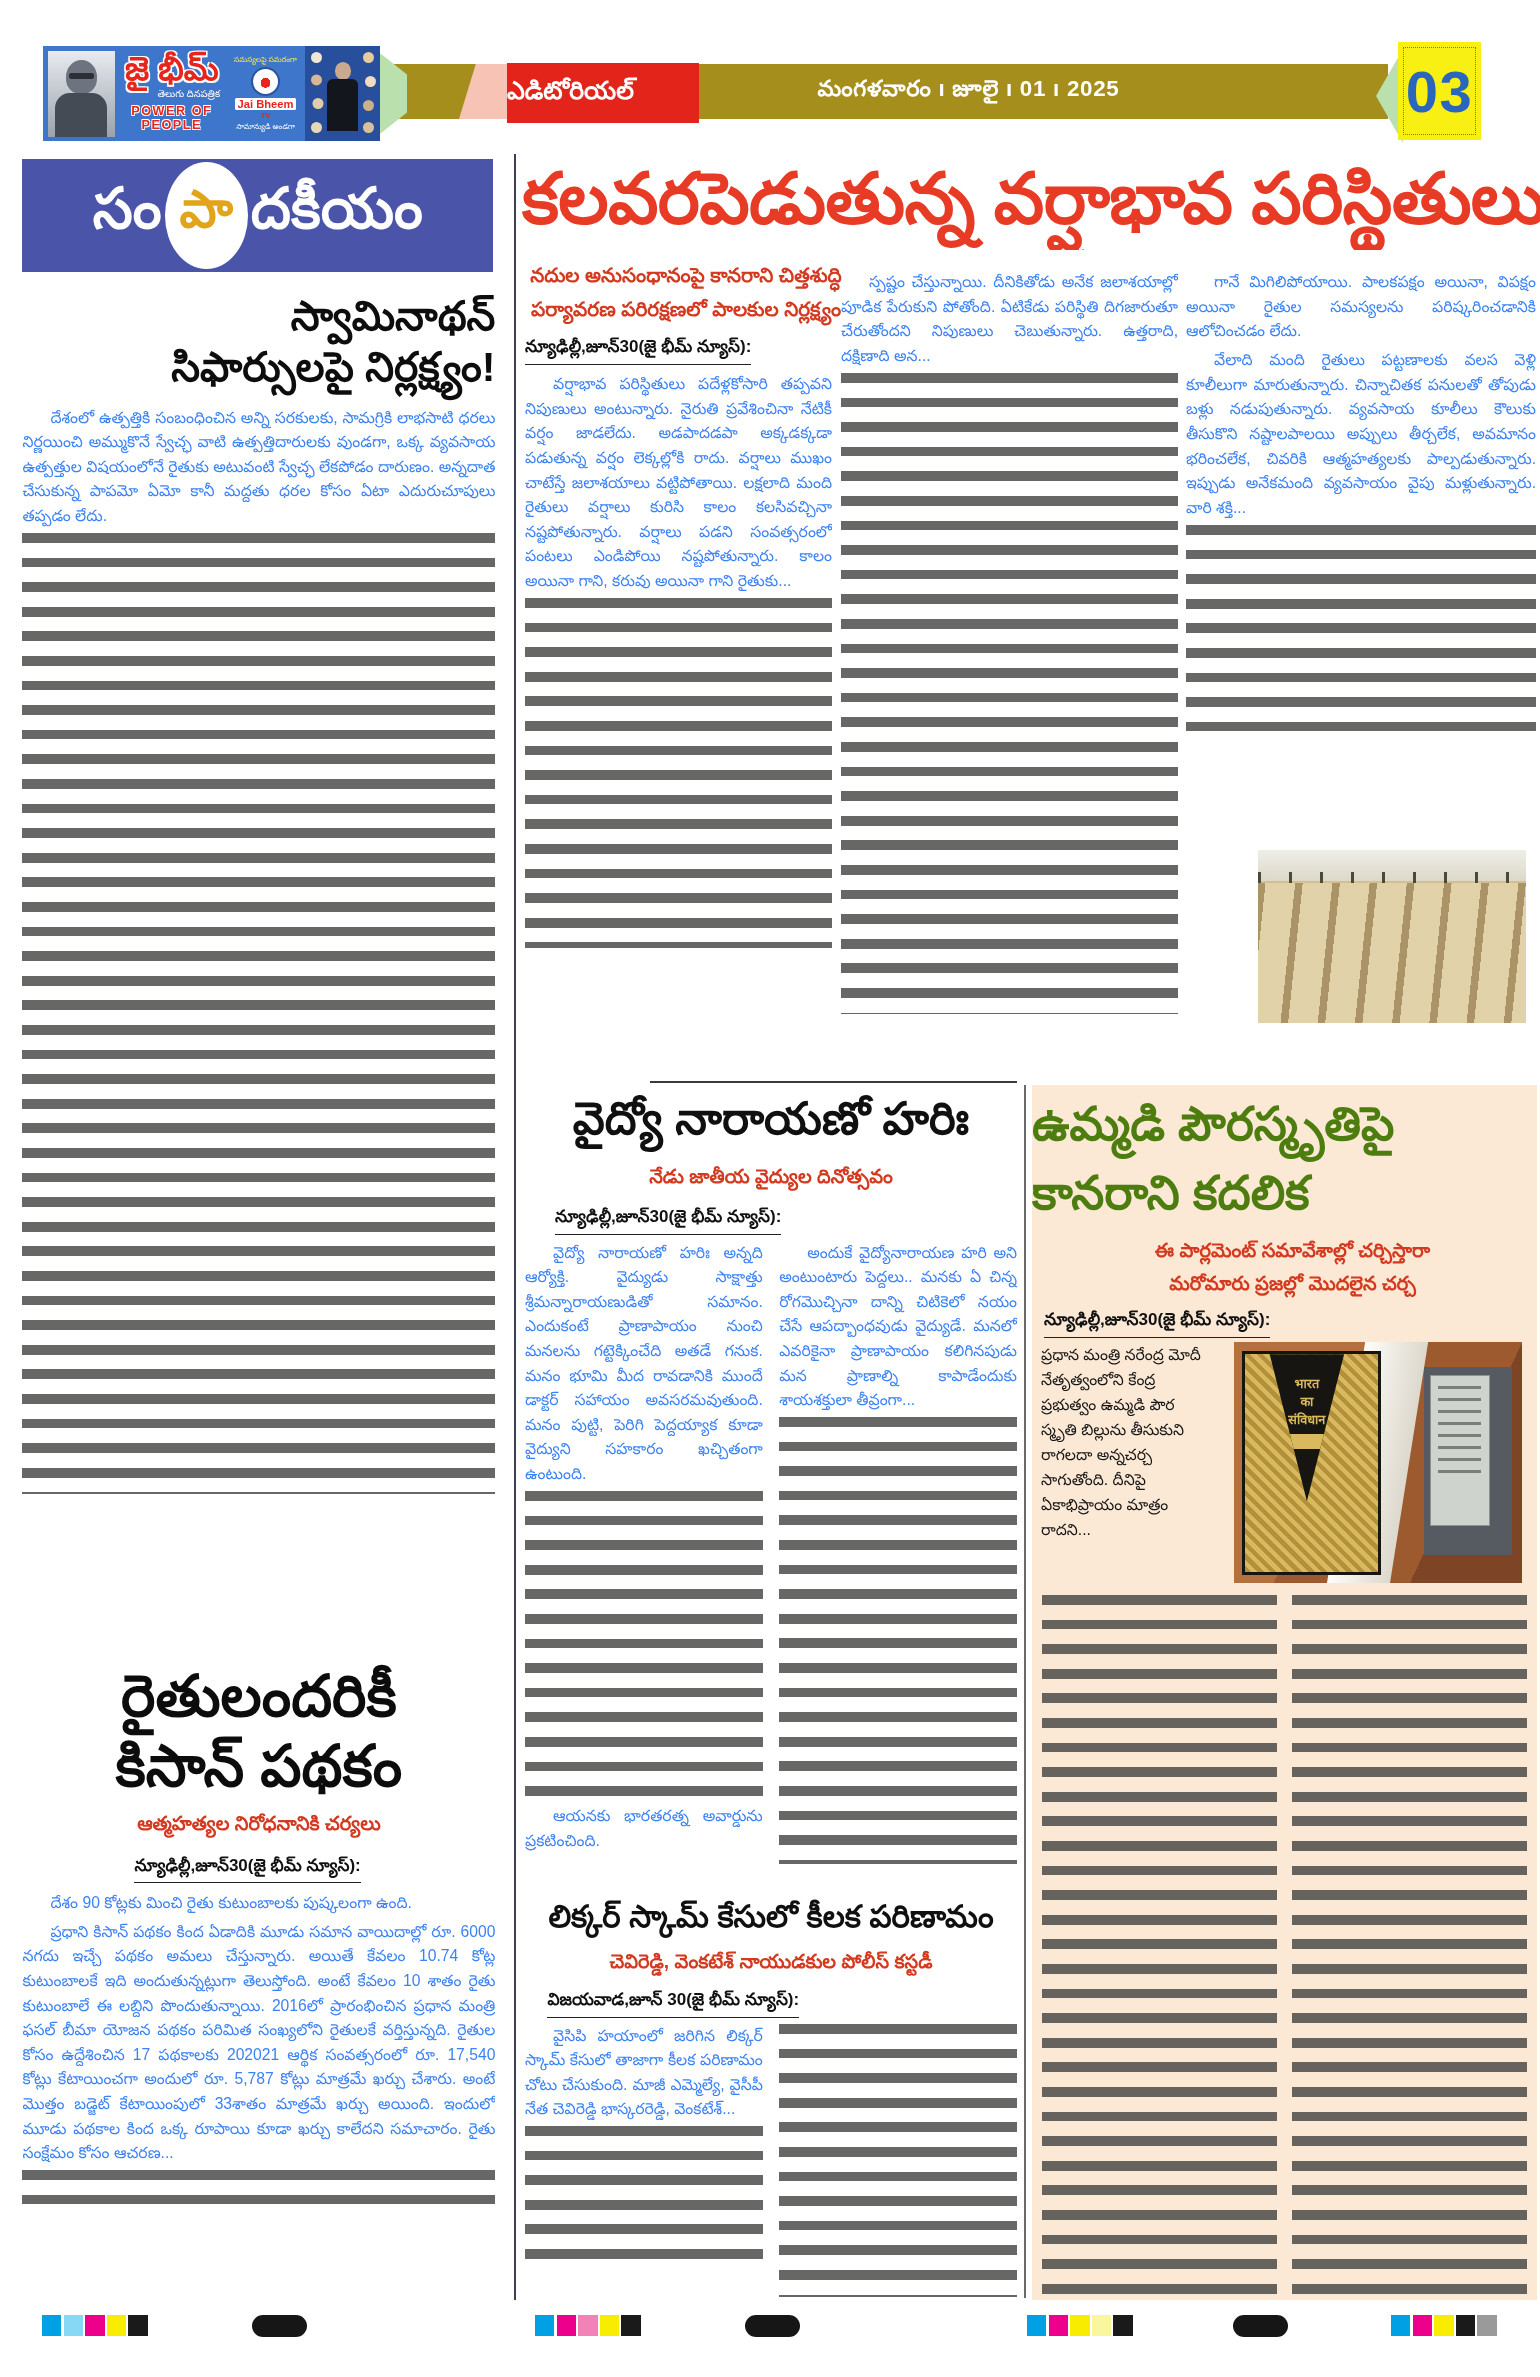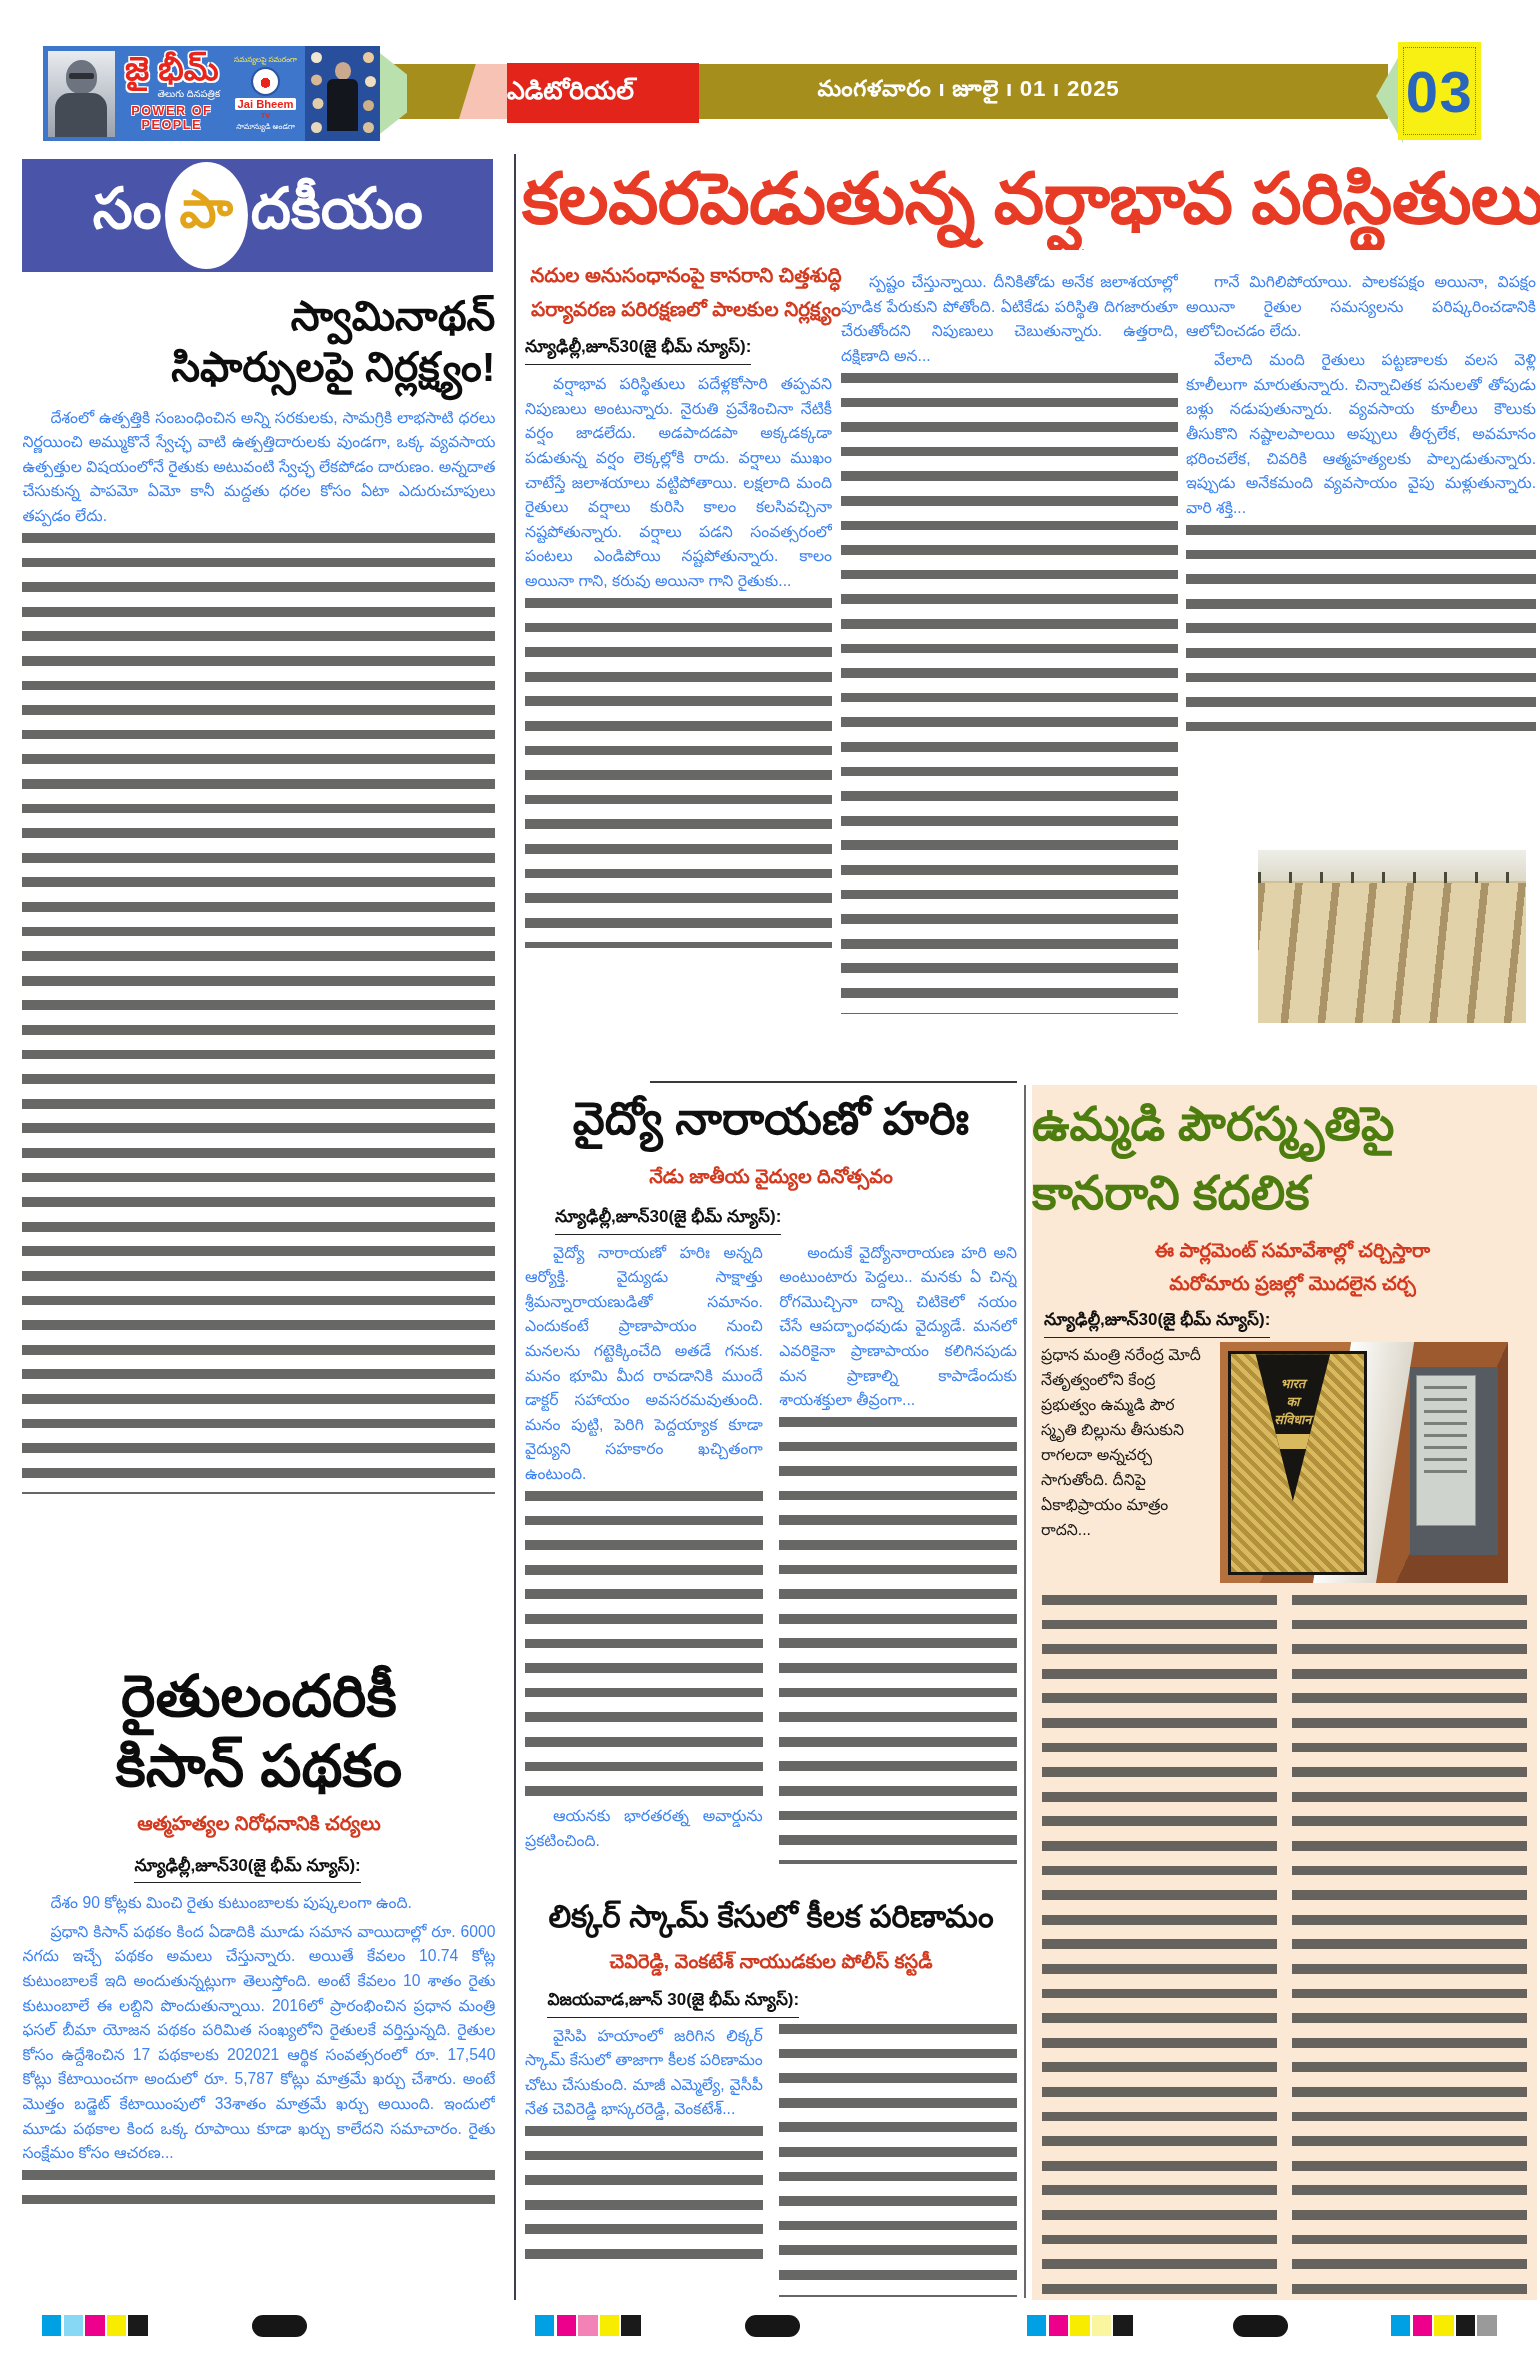--- a/index.html
+++ b/index.html
@@ -98,23 +98,23 @@
   .kis-h{font-size:58px;font-weight:800;text-align:center;line-height:1.2;color:#0c0c0c;}
   .kis-sub{font-size:19.4px;margin-top:12px;}
   .kis-date{margin:16.4px 0 7.5px 112px;}
   .g-k{height:34px;}
 
   
   .ucc-art{left:1032px;top:1085px;width:505px;height:1215px;background:#fbe9d6;overflow:hidden;}
   .ucc-h{font-size:47px;font-weight:800;text-align:left;line-height:1.3;color:#4d7c0f;margin-top:8px;}
   .ucc-sub{font-size:19.4px;line-height:33px;margin-top:10.4px;padding-left:16px;}
   .ucc-date{margin:10.4px 0 4.5px 12px;}
-  .ucc-row{display:flex;gap:9px;padding:0 9px;margin-top:3px;}
+  .ucc-row{display:flex;gap:23px;padding:0 9px;margin-top:3px;}
   .ucc-side{width:170px;}
-  .const-photo{width:288px;height:241px;position:relative;background:linear-gradient(115deg,#b5713d 0 38%,#9c5a2e 38% 72%,#7d4526 72%);overflow:hidden;font-style:italic;}
+  .const-photo{width:288px;height:241px;position:relative;background:linear-gradient(115deg,#b5713d 0 38%,#9c5a2e 38% 72%,#7d4526 72%);overflow:hidden;}
   .sleeve{position:absolute;left:112px;top:-7.5px;width:63px;height:256px;background:linear-gradient(90deg,#fdfdfb,#ddd8cc);transform:skewX(-9deg);}
   .book1{position:absolute;left:7.5px;top:9px;width:133px;height:218px;background:repeating-linear-gradient(45deg,#b3913c 0 4.5px,#d9b95e 4.5px 9px);border:3.7px solid #171512;}
   .book-tri{position:absolute;left:13.4px;top:0;width:98px;height:171px;background:#171512;clip-path:polygon(12% 0,88% 0,50% 86%);display:flex;flex-direction:column;align-items:center;padding-top:21px;box-sizing:border-box;}
   .book-tri span{color:#d9b95e;font-size:12.7px;font-weight:bold;line-height:18px;text-align:center;width:52px;}
   .emblem{width:12px;height:15px;background:#d9b95e;border-radius:3px;margin-top:4.5px;}
   .book2{position:absolute;right:10.4px;top:25px;width:88px;height:188px;background:#565b61;}
   .b2cover{position:absolute;left:6px;top:7.5px;width:58px;height:149px;background:#cfd3cd;border:0.7px solid #8e938f;}
   .b2lines{position:absolute;left:7.5px;top:10.4px;width:43px;height:89px;background:repeating-linear-gradient(to bottom,#7b7f7a 0 3px,transparent 3px 12px);}
   .ucc-cols{display:flex;gap:15px;padding:0 10.4px;margin-top:12px;}
   .g-u{height:699px;}

